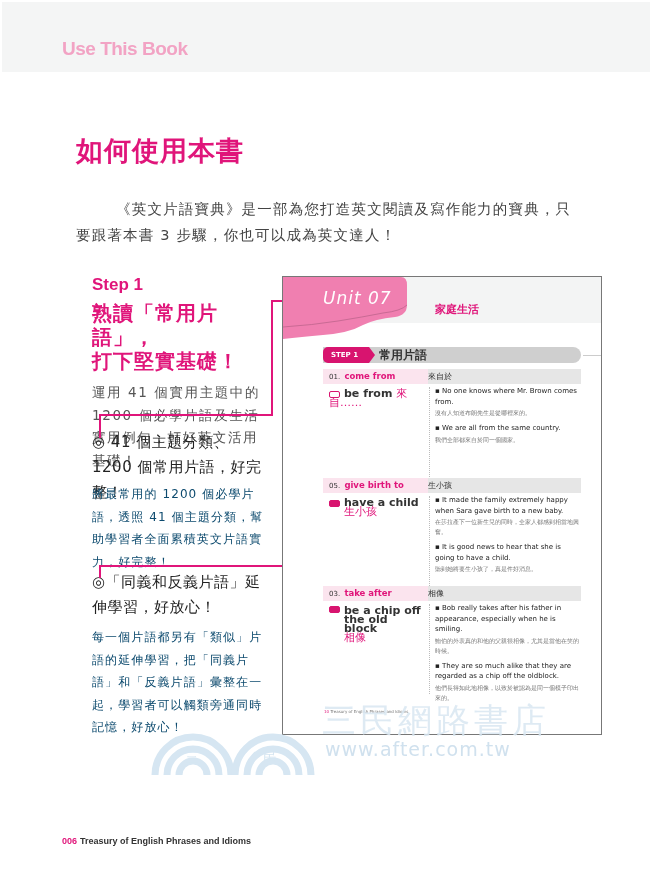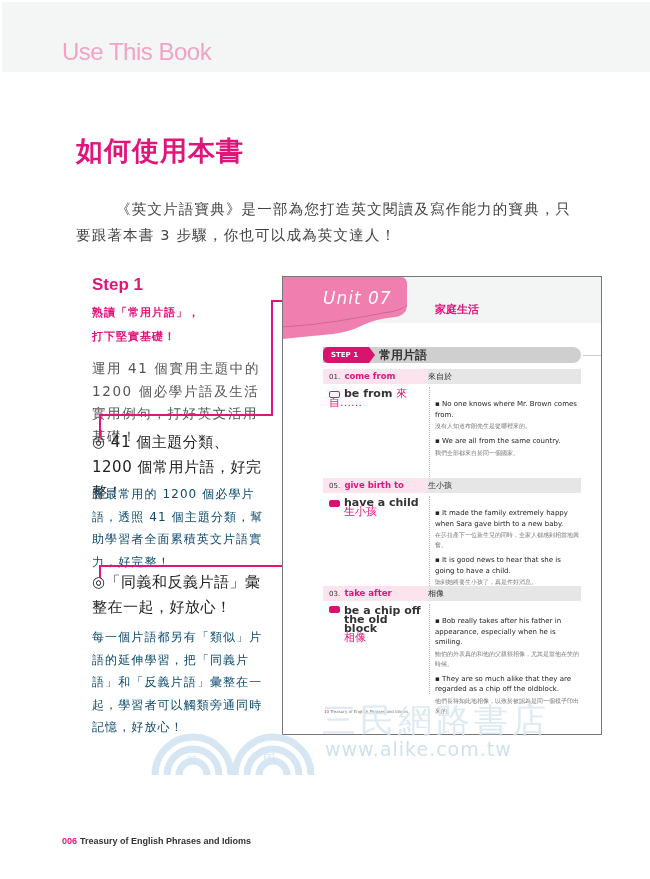--- a/index.html
+++ b/index.html
@@ -1,29 +1,29 @@
 <!DOCTYPE html>
 <html><head>
 <meta charset="utf-8">
 <style>
   * { box-sizing: border-box; margin: 0; padding: 0; }
   html, body { width: 650px; height: 879px; background: #ffffff; overflow: hidden; }
   body { position: relative; font-family: "DejaVu Sans", sans-serif; color: #333; }
 
   .top-band { position: absolute; left: 2px; top: 2px; width: 648px; height: 70px; background: #f4f5f5; }
-  .header-title { position: absolute; left: 62px; top: 38px; font-family: "Liberation Sans", sans-serif; font-weight: normal; font-size: 24px; color: #f2a3c4; letter-spacing: -0.5px; }
+  .header-title { position: absolute; left: 62px; top: 38px; font-family: "Liberation Sans", sans-serif; font-weight: bold; font-size: 19px; color: #f2a3c4; letter-spacing: -0.5px; }
 
   .section-title { position: absolute; left: 76px; top: 133px; font-family: "DejaVu Serif", serif; font-weight: bold; font-size: 27px; color: #e0157a; letter-spacing: 1px; }
   .intro { position: absolute; left: 76px; top: 196px; width: 510px; font-size: 14.5px; line-height: 26px; color: #444; letter-spacing: 1.2px; }
   .intro .indent { display: inline-block; width: 40px; }
 
   
   .left-col { position: absolute; left: 92px; top: 275px; width: 170px; }
   .step-label { font-family: "Liberation Sans", sans-serif; font-weight: bold; font-size: 17px; color: #e0157a; }
-  .step-headline { margin-top: 6px; font-weight: bold; font-size: 11px; line-height: 24px; color: #e0157a; letter-spacing: 1px; }
+  .step-headline { margin-top: 6px; font-weight: bold; font-size: 20px; line-height: 24px; color: #e0157a; letter-spacing: 1px; }
   .step-desc { margin-top: 8px; font-size: 13.5px; line-height: 22.5px; color: #555; letter-spacing: 1.6px; }
   .feature-title { font-size: 15px; line-height: 25px; color: #222; letter-spacing: 0.5px; }
   .feature-desc { font-size: 12px; line-height: 22.5px; color: #0c4a6e; letter-spacing: 1.1px; }
   .feat1 { position: absolute; left: 92px; top: 430px; width: 175px; }
   .feat1-desc { position: absolute; left: 92px; top: 483px; width: 175px; }
   .feat2 { position: absolute; left: 92px; top: 570px; width: 175px; }
   .feat2-desc { position: absolute; left: 92px; top: 626px; width: 175px; }
 
   
   .conn { position: absolute; background: #e0157a; }
@@ -47,21 +47,21 @@
   .entry-head .left { position: absolute; left: 0; top: 0; width: 105px; height: 15px; background: #fbe4ee; font-size: 7px; line-height: 15px; padding-left: 6px; color: #333; }
   .entry-head .left .phrase { color: #e0157a; font-weight: bold; font-size: 8.5px; margin-left: 2px; }
   .entry-head .right { position: absolute; left: 105px; top: 0; width: 153px; height: 15px; background: #e6e6e6; font-size: 8px; line-height: 15px; color: #333; }
   .entry-body { position: relative; }
   .syn { position: absolute; left: 6px; top: 5px; width: 95px; font-size: 11px; font-weight: bold; color: #333; line-height: 9px; }
   .syn-icon { display: inline-block; width: 11px; height: 7px; border: 1.5px solid #d8146f; border-radius: 2px; margin-right: 4px; vertical-align: -1px; background: #fff; }
   .syn-icon.filled { background: #d8146f; }
   .syn .zh { color: #e0157a; font-weight: normal; }
   .syn-indent { padding-left: 15px; }
   .divider { position: absolute; left: 106px; top: 3px; width: 1px; border-left: 1px dotted #bbb; }
-  .examples { position: absolute; left: 112px; top: 15px; width: 146px; }
+  .examples { position: absolute; left: 112px; top: 2px; width: 146px; }
   .ex { margin-bottom: 5px; }
   .ex-en { font-size: 7px; line-height: 10.5px; color: #222; }
   .ex-zh { font-size: 6px; line-height: 10px; color: #777; margin-top: 1px; }
 
   .sample-footer { position: absolute; left: 41px; top: 432px; font-size: 4px; color: #777; }
   .sample-footer .num { color: #e0157a; }
 
   
   .watermark { position: absolute; left: 150px; top: 700px; width: 460px; height: 75px; pointer-events: none; }
   .wm-text-cn { position: absolute; left: 172px; top: -2px; font-family: "DejaVu Serif", serif; font-size: 34px; color: #d9e7f2; letter-spacing: 4px; opacity: 0.85; }
@@ -83,21 +83,21 @@
   <div class="step-label">Step 1</div>
   <div class="step-headline">
     <div>熟讀「常用片語」，</div>
     <div>打下堅實基礎！</div>
   </div>
   <div class="step-desc">運用 41 個實用主題中的 1200 個必學片語及生活實用例句，打好英文活用基礎！</div>
 </div>
 
 <div class="feat1 feature-title">◎ 41 個主題分類、1200 個常用片語，好完整！</div>
 <div class="feat1-desc feature-desc">將最常用的 1200 個必學片語，透照 41 個主題分類，幫助學習者全面累積英文片語實力，好完整！</div>
-<div class="feat2 feature-title">◎「同義和反義片語」彙整在一起，好放心！</div>
+<div class="feat2 feature-title">◎「同義和反義片語」延伸學習，好放心！</div>
 <div class="feat2-desc feature-desc">每一個片語都另有「類似」片語的延伸學習，把「同義片語」和「反義片語」彙整在一起，學習者可以觸類旁通同時記憶，好放心！</div>
 
 <div class="conn" style="left:271px;top:300px;width:2px;height:116px;"></div>
 <div class="conn" style="left:271px;top:300px;width:66px;height:2px;"></div>
 <div class="arrowhead" style="left:335px;top:297px;"></div>
 <div class="conn" style="left:99px;top:414px;width:174px;height:2px;"></div>
 <div class="conn" style="left:99px;top:414px;width:2px;height:24px;"></div>
 
 <div class="conn" style="left:302px;top:389px;width:2px;height:177px;"></div>
 <div class="conn" style="left:302px;top:389px;width:12px;height:2px;"></div>
@@ -199,16 +199,16 @@
       <path d="M17 75 A26 26 0 0 1 69 75"></path>
       <path d="M29 75 A14 14 0 0 1 57 75"></path>
       <path d="M85 75 A38 38 0 0 1 161 75"></path>
       <path d="M97 75 A26 26 0 0 1 149 75"></path>
       <path d="M109 75 A14 14 0 0 1 137 75"></path>
     </g>
     <text x="35" y="62" font-size="14" fill="#d6e6f2" font-family="DejaVu Serif, serif">三</text>
     <text x="113" y="62" font-size="14" fill="#d6e6f2" font-family="DejaVu Serif, serif">民</text>
   </svg>
   <div class="wm-text-cn">三民網路書店</div>
-  <div class="wm-text-url">www.alike.com.tw</div>
+  <div class="wm-text-url">www.after.com.tw</div>
 </div>
 
 <div class="page-footer"><span class="num">006</span><span>Treasury of English Phrases and Idioms</span></div>
 
 </body></html>

